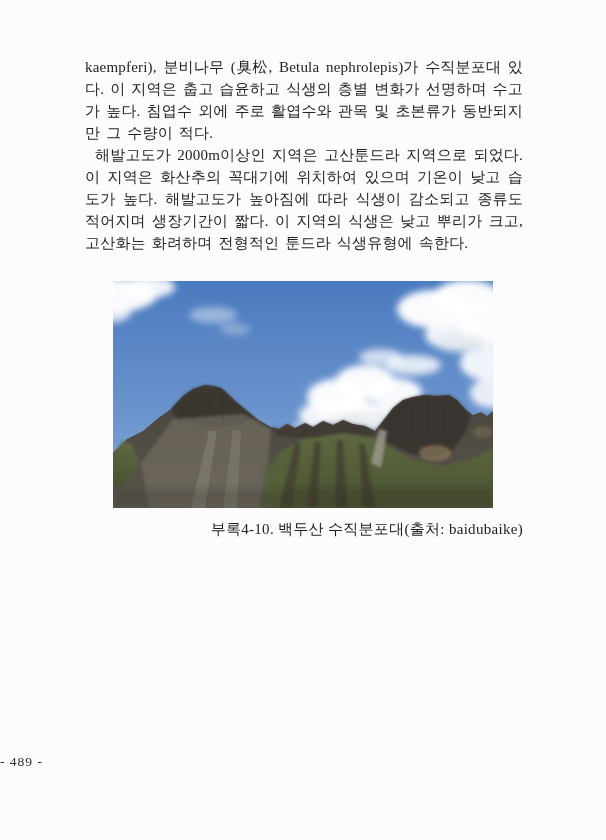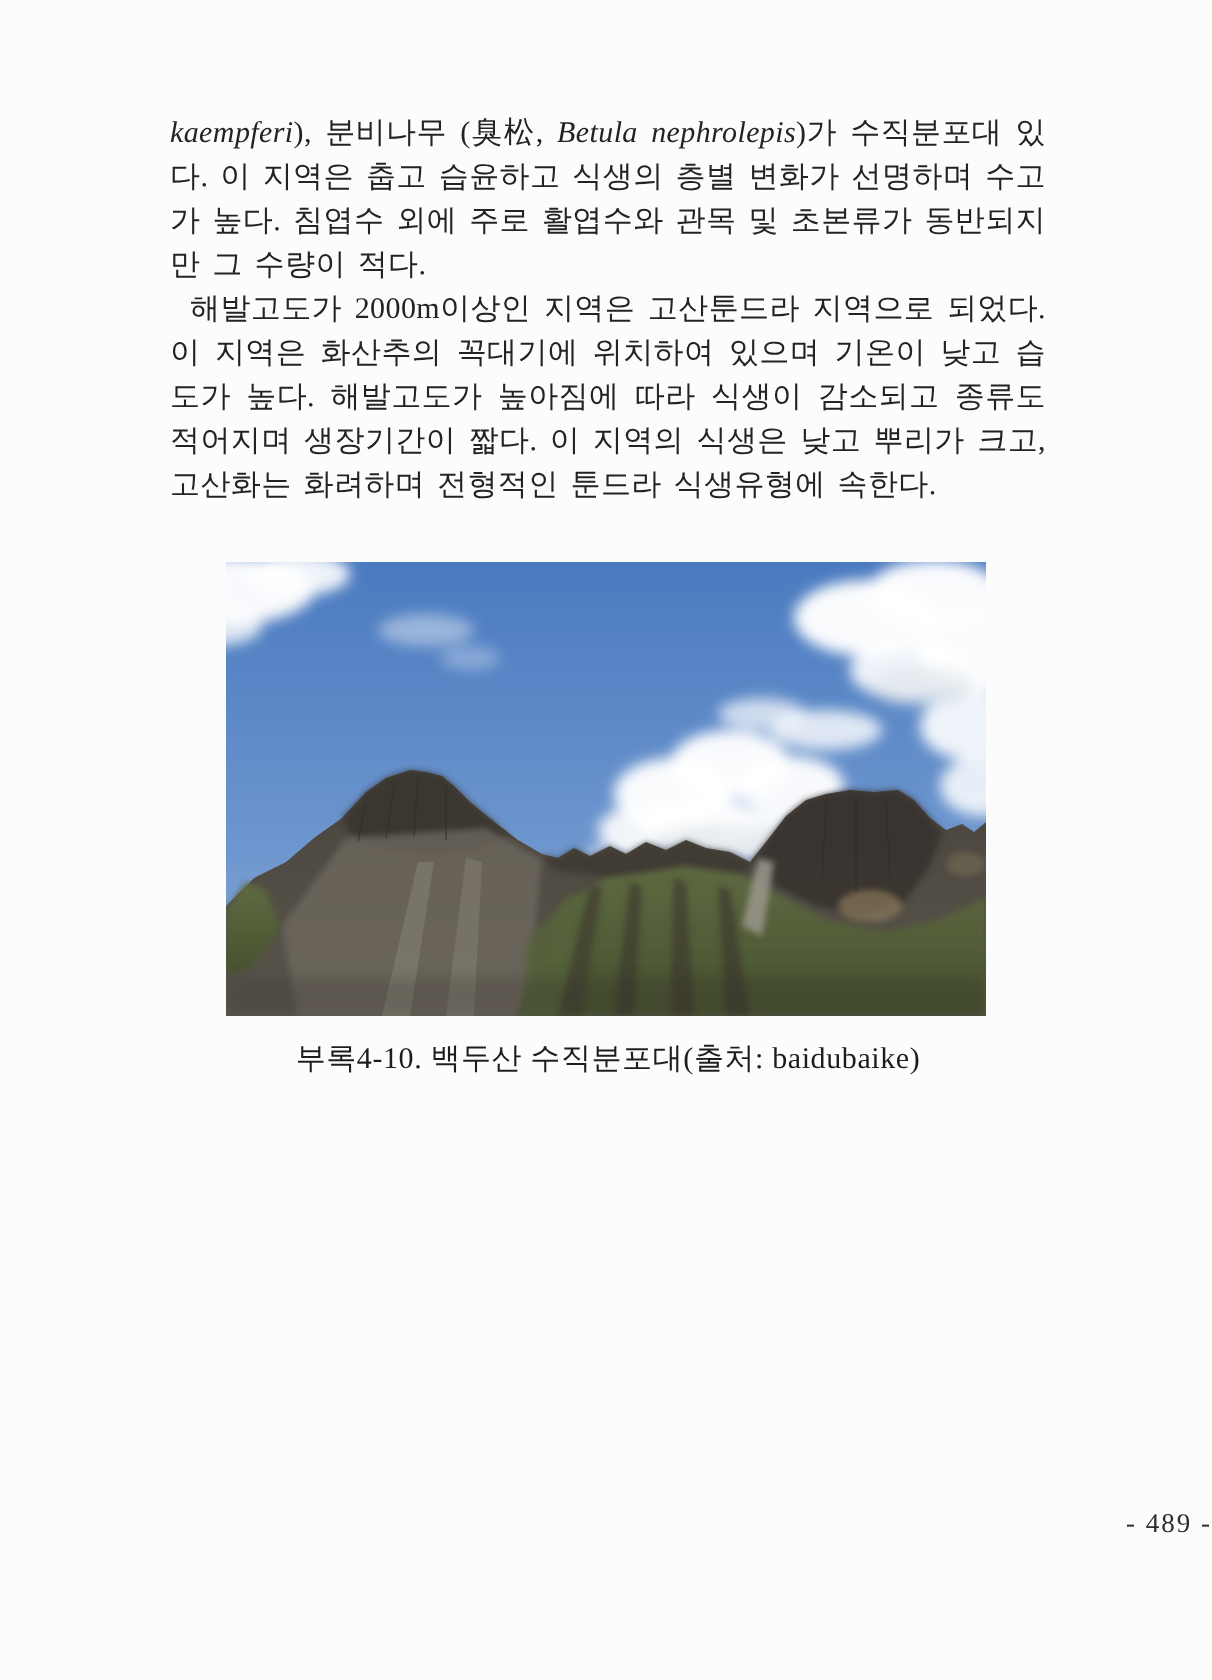--- a/index.html
+++ b/index.html
@@ -24,43 +24,43 @@
     font-size: 15px;
     line-height: 22px;
     text-align: justify;
     text-align-last: left;
     letter-spacing: 0.2px;
     word-spacing: 2px;
     color: #232323;
   }
   .para.gap { margin-top: 19px; }
   .para.indent { text-indent: 10px; }
-  .it { font-style: italic; }
+  .it { }
   .figure { margin: 27px 0 0 0; padding: 0; }
   .photo {
     width: 380px;
     height: 227px;
     margin-left: 28px;
     line-height: 0;
   }
   .photo svg { display: block; }
   .caption {
     margin-top: 12px;
-    text-align: center;
+    text-align: right;
     font-size: 15px;
     letter-spacing: 0.3px;
     color: #1d1d1d;
   }
   .para.after-figure { margin-top: 23px; }
   .footer {
     position: absolute;
     top: 754px;
     left: 0;
     width: 606px;
-    text-align: right;
+    text-align: left;
     font-size: 13.5px;
     letter-spacing: 1px;
     color: #2c2c2c;
   }
 </style>
 </head>
 <body>
 
 <div class="page">
   <div class="content">

